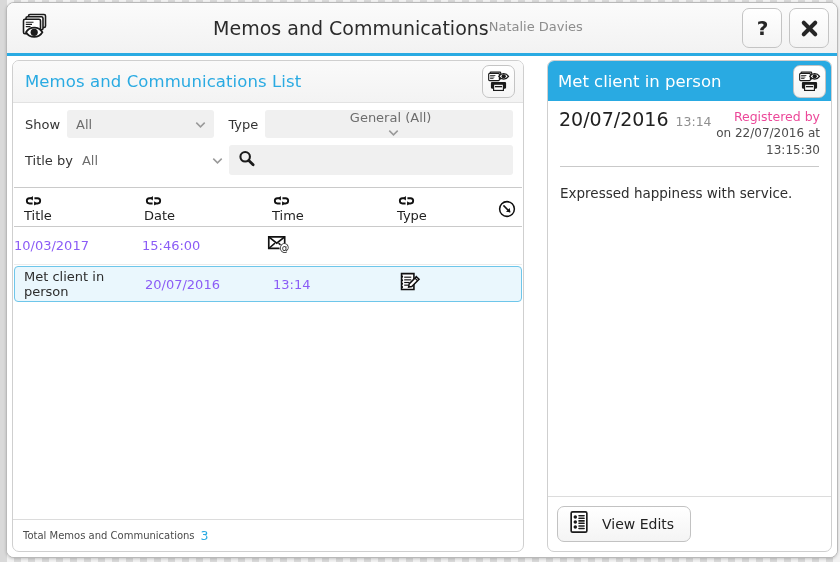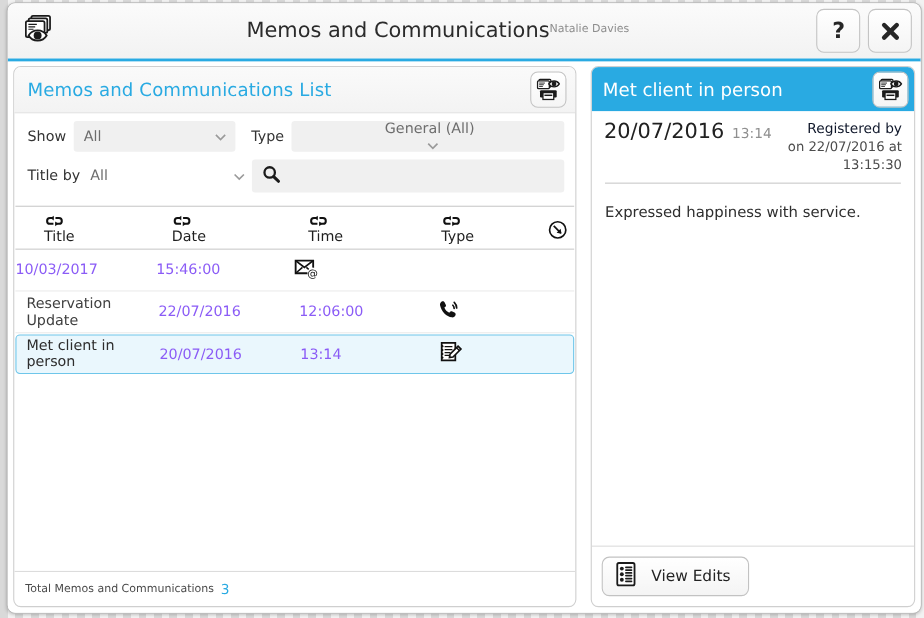--- a/index.html
+++ b/index.html
@@ -36,35 +36,35 @@
     padding: 0 8px 0 10px;
     flex: none;
     position: relative;
   }
   #app-icon { width: 36px; height: 36px; flex: none; margin-right: 8px; }
   .title-texts { display: flex; flex-direction: row; justify-content: center; flex: 1; }
   .app-title {
     font-size: 19px; color: #2b2b2b; line-height: 21px;
     font-family: "DejaVu Sans", "Liberation Sans", sans-serif;
   }
-  .app-subtitle { font-size: 10px; color: #8d8d8d; line-height: 15px; margin-top: 1px; }
+  .app-subtitle { font-size: 13px; color: #8d8d8d; line-height: 15px; margin-top: 1px; }
   .tb-btn {
     width: 40px; height: 40px; margin-left: 7px;
     border: 1px solid #c4c4c4; border-radius: 7px;
     background: linear-gradient(180deg,#ffffff 0%,#f4f4f4 100%);
     display: flex; align-items: center; justify-content: center;
     cursor: pointer; flex: none;
   }
   .tb-btn svg { display:block; }
   #accent-line { height: 3px; background: #29aae2; flex: none; }
 
   
   #content {
     flex: 1; display: flex; background: #ffffff;
-    padding: 4px 5px 5px 5px; gap: 13px; min-height: 0;
+    padding: 4px 5px 5px 5px; gap: 23px; min-height: 0;
   }
 
   
   #left-pane {
     width: 512px; flex: none;
     display: flex; flex-direction: column;
     border: 1px solid #cfcfcf; border-radius: 7px;
     background: #fff; overflow: hidden; min-height: 0;
   }
   #list-header {
@@ -114,21 +114,21 @@
   
   #table-head {
     display: flex; align-items: flex-end; flex: none;
     border-top: 1px solid #cacaca; border-bottom: 1px solid #cacaca;
     height: 40px; padding: 0 6px 0 0; margin: 2px 1px 0 1px;
   }
   .th { display: flex; flex-direction: column; justify-content: flex-end;
         padding-bottom: 3px; cursor: pointer; }
   .th .th-label { font-size: 13px; color: #1f1f1f; line-height: 15px; }
   .th .sorticon { height: 14px; margin-bottom: 1px; }
-  .col-title { width: 130px; padding-left: 10px; margin-left: 16px; }
+  .col-title { width: 130px; padding-left: 10px; }
   .col-date  { width: 128px; }
   .col-time  { width: 125px; }
   .col-type  { width: 100px; }
   .col-act   { flex: 1; display: flex; align-items: center; justify-content: center;
                padding-bottom: 8px; cursor: pointer; }
 
   #rows { flex: 1; overflow: hidden; padding: 0 1px; min-height: 0; }
   .row {
     display: flex; align-items: center; height: 38px;
     border-bottom: 1px solid #ececec; padding-right: 6px;
@@ -161,21 +161,21 @@
     height: 40px; flex: none; background: #29aae2;
     display: flex; align-items: center; padding: 0 5px 0 10px;
   }
   #detail-head .dh-title { flex: 1; color: #ffffff; font-size: 16.5px; }
   #detail-meta { flex: none; padding: 7px 11px 6px 11px; }
   .meta-top { display: flex; align-items: flex-start; }
   .meta-left { flex: 1; display: flex; align-items: baseline; }
   .meta-date { font-size: 19px; color: #212121; }
   .meta-time { font-size: 12.5px; color: #8f8f8f; margin-left: 7px; }
   .meta-right { text-align: right; }
-  .meta-reg { font-size: 12.5px; color: #0f172a; line-height: 17px; }
+  .meta-reg { font-size: 12.5px; color: #ec4899; line-height: 17px; }
   .meta-on { font-size: 12px; color: #4c4c4c; line-height: 17px; }
   #meta-divider { height: 1px; background: #c9c9c9; margin: 7px 1px 0 1px; }
   #detail-body { flex: 1; padding: 11px 12px; min-height: 0; overflow: hidden; }
   #detail-text { font-size: 13.5px; color: #2e2e2e; line-height: 19px; }
   #detail-footer {
     flex: none; height: 55px; border-top: 1px solid #dcdcdc;
     display: flex; align-items: center; padding-left: 9px;
   }
   #view-edits-btn {
     height: 36px; border: 1px solid #c2c2c2; border-radius: 7px;
@@ -357,32 +357,20 @@
             <div class="cell c-type">
               <span><svg viewBox="0 0 26 22" width="23" height="20">
                   <path d="M2 3h18v13H2z" fill="#fff" stroke="#111" stroke-width="1.9"></path>
                   <path d="M2 3l9 7 9-7" fill="none" stroke="#111" stroke-width="1.9"></path>
                   <path d="M2 16l7-6M20 16l-7-6" stroke="#111" stroke-width="1.6" fill="none"></path>
                   <circle cx="19.5" cy="15.5" r="5.4" fill="#fff"></circle>
                   <text x="19.5" y="19.4" text-anchor="middle" font-size="11" font-family="DejaVu Sans, sans-serif" fill="#111">@</text>
                 </svg></span>
             </div>
           </div>
-          <div class="row">
-            <div class="cell c-title">Reservation Update</div>
-            <div class="cell c-date">22/07/2016</div>
-            <div class="cell c-time">12:06:00</div>
-            <div class="cell c-type">
-              <span><svg viewBox="0 0 24 24" width="22" height="22">
-                  <path d="M5.4 3.2c1.1-.5 2 .2 2.4 1l1.3 2.7c.3.7.1 1.4-.5 1.8l-1 .7c.9 2.4 2.6 4.2 4.9 5.2l.7-1c.4-.6 1.1-.8 1.8-.5l2.7 1.3c.8.4 1.4 1.3 1 2.4-.5 1.5-2 2.5-3.6 2.3C9.6 18.4 4.7 13.4 3.3 7.1c-.3-1.6.6-3.2 2.1-3.9z" fill="#111"></path>
-                  <path d="M17.4 4.2a8 8 0 012.4 5.6" fill="none" stroke="#111" stroke-width="1.7" stroke-linecap="round"></path>
-                  <path d="M16 7.1a4.4 4.4 0 011.3 3" fill="none" stroke="#111" stroke-width="1.7" stroke-linecap="round"></path>
-                </svg></span>
-            </div>
-          </div>
           <div class="row selected">
             <div class="cell c-title">Met client in person</div>
             <div class="cell c-date">20/07/2016</div>
             <div class="cell c-time">13:14</div>
             <div class="cell c-type">
               <span><svg viewBox="0 0 26 26" width="23" height="23">
                   <path d="M4 3h14v18H4z" fill="#fff" stroke="#111" stroke-width="1.8"></path>
                   <g stroke="#111" stroke-width="1.3">
                     <line x1="7" y1="7" x2="15" y2="7"></line>
                     <line x1="7" y1="10" x2="15" y2="10"></line>

